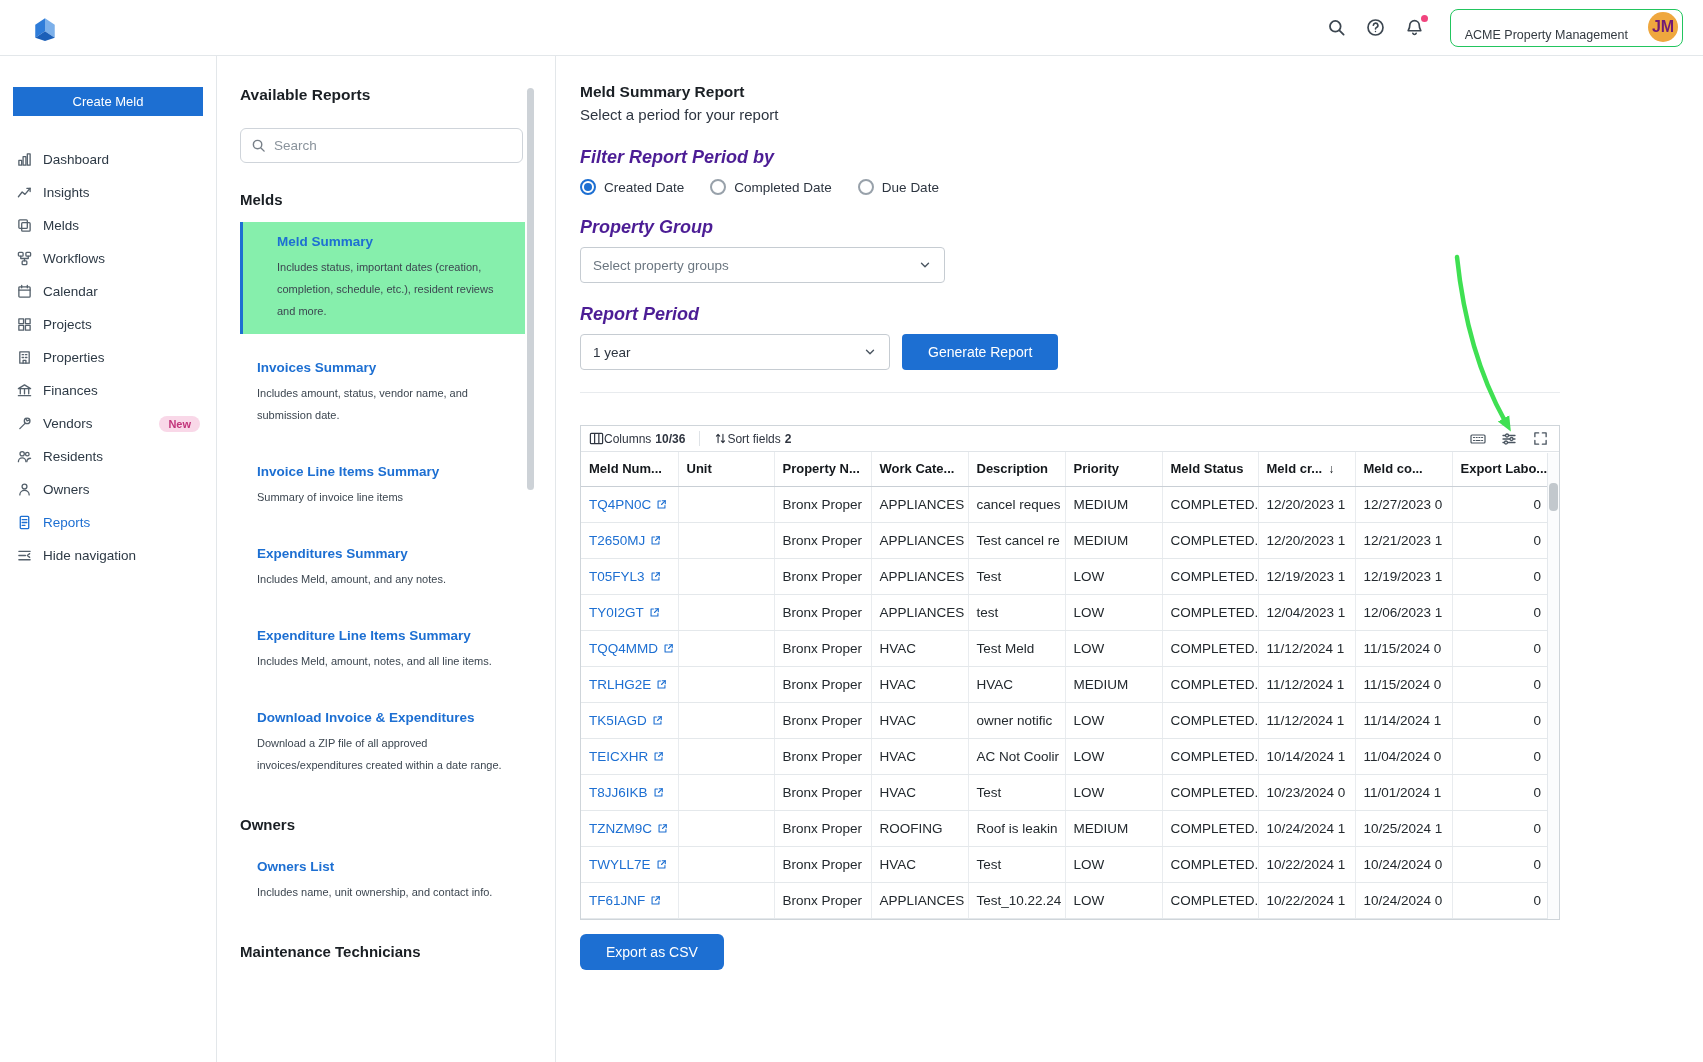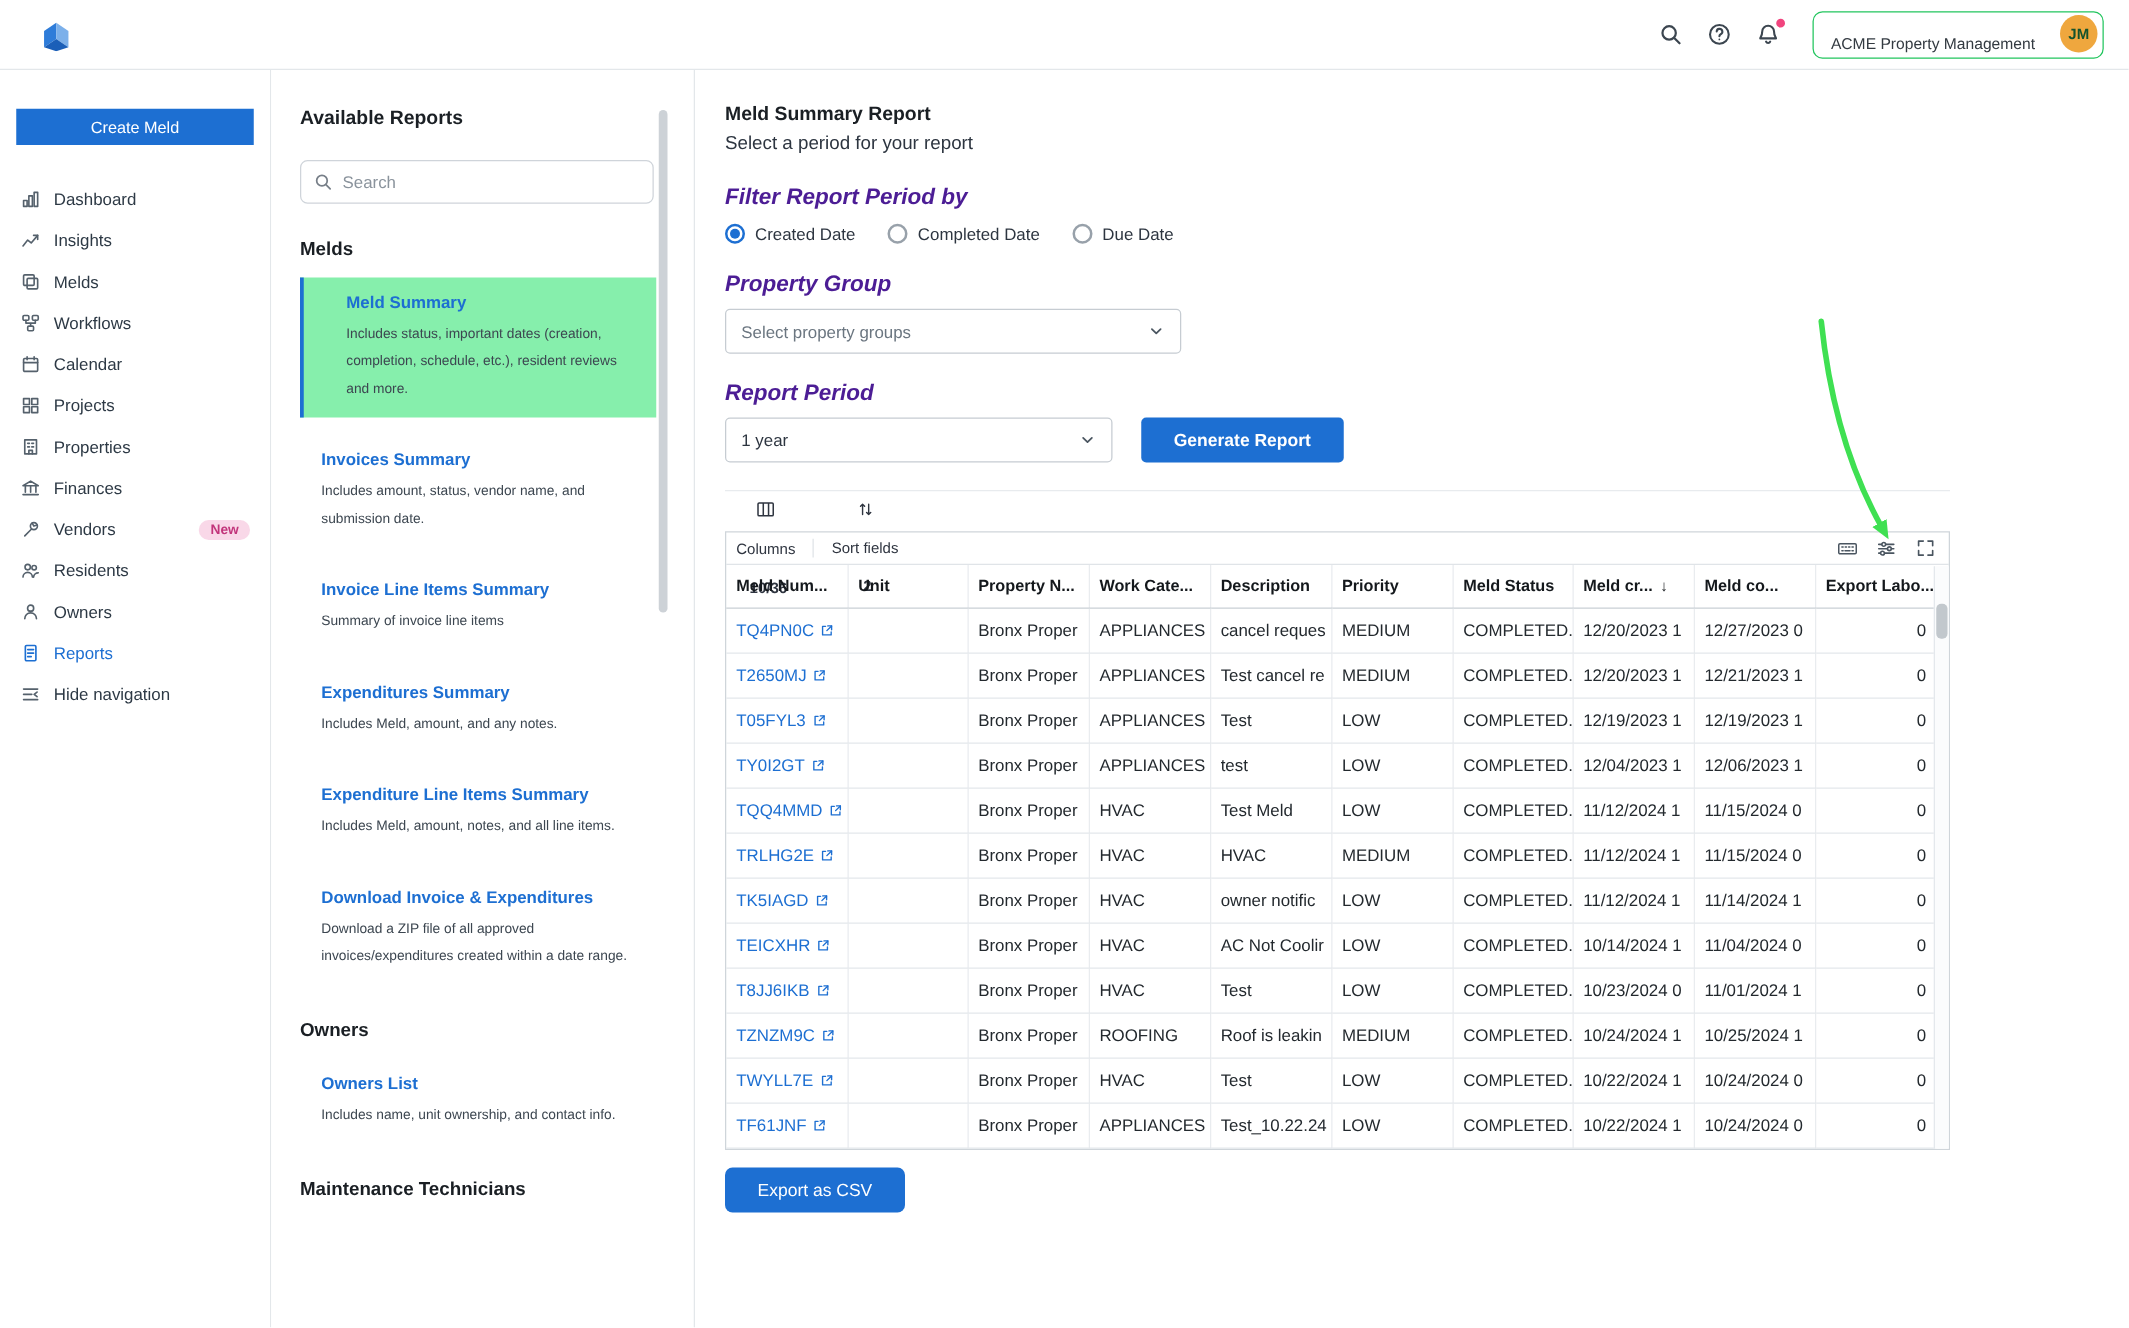--- a/index.html
+++ b/index.html
@@ -24,21 +24,21 @@
   .tb-iconbtn { background:none; border:none; color:#3c4650; position:relative; padding:2px; }
   .notif-dot { position:absolute; top:-1px; right:-2px; width:7px; height:7px; border-radius:50%; background:#f1447e; }
   .org-box {
     display:flex; align-items:flex-end; gap:20px; height:38px;
     border:1px solid #22c55e; border-radius:8px; padding:4px 4px 4px 14px;
     cursor:pointer; margin-left:8px;
   }
   .org-name { font-size:12.5px; color:#333a41; }
   .avatar {
     width:30px; height:30px; border-radius:50%; background:#efa73e;
-    color:#14532d; font-size:12px; font-weight:700;
+    color:#701a75; font-size:16px; font-weight:700;
     display:flex; align-items:center; justify-content:center;
   }
 
   
   .sidebar {
     position:absolute; top:56px; left:0; bottom:0; width:217px;
     border-right:1px solid #e3e7ea; background:#fff; padding-top:31px;
   }
   .create-meld {
     display:block; margin:0 auto; width:190px; height:29px;
@@ -101,30 +101,30 @@
   }
   .select .ph { color:#6b7680; }
   .select-pg { width:365px; }
   .lbl-rp { margin-top:21px; }
   .rp-row { display:flex; align-items:center; margin-top:9px; }
   .select-rp { width:310px; margin-top:0; }
   .btn-primary {
     background:#1d6fd2; color:#fff; border:none; border-radius:4px;
     height:36px; padding:0 26px; font-size:14px; font-weight:500;
   }
-  .btn-generate { margin-left:23px;font-weight:bold; }
+  .btn-generate { margin-left:12px; }
   .section-divider { margin-top:22px; width:980px; height:1px; background:#e8ebee; }
 
   
   .table-card { margin-top:32px; width:980px; border:1px solid #cfd5da; position:relative; background:#fff; }
   .tc-toolbar {
     height:26px; display:flex; align-items:center; padding:0 8px;
     font-size:12px; color:#2f3540; border-bottom:1px solid #e0e4e8;
   }
-  .tb-group { display:inline-flex; align-items:center; gap:17px; cursor:pointer;flex-direction:column; }
+  .tb-group { display:inline-flex; align-items:center; gap:0; cursor:pointer; }
   .tb-count { font-weight:700; margin-left:4px; }
   .tb-sep { width:1px; height:15px; background:#dfe3e7; margin:0 14px; }
   .tb-right { margin-left:auto; display:flex; align-items:center; gap:9px; }
   .tb-right button { background:none; border:none; color:#4a5560; width:22px; height:20px; display:flex; align-items:center; justify-content:center; padding:0; }
   table { border-collapse:collapse; table-layout:fixed; width:967px; }
   th, td {
     padding:0 8px; white-space:nowrap; overflow:hidden; text-align:left;
     border-right:1px solid #e9ecef; border-bottom:1px solid #e4e8eb;
   }
   th { height:34px; font-size:13px; font-weight:700; color:#14181c; border-bottom:1px solid #c9cfd5; cursor:pointer; }

